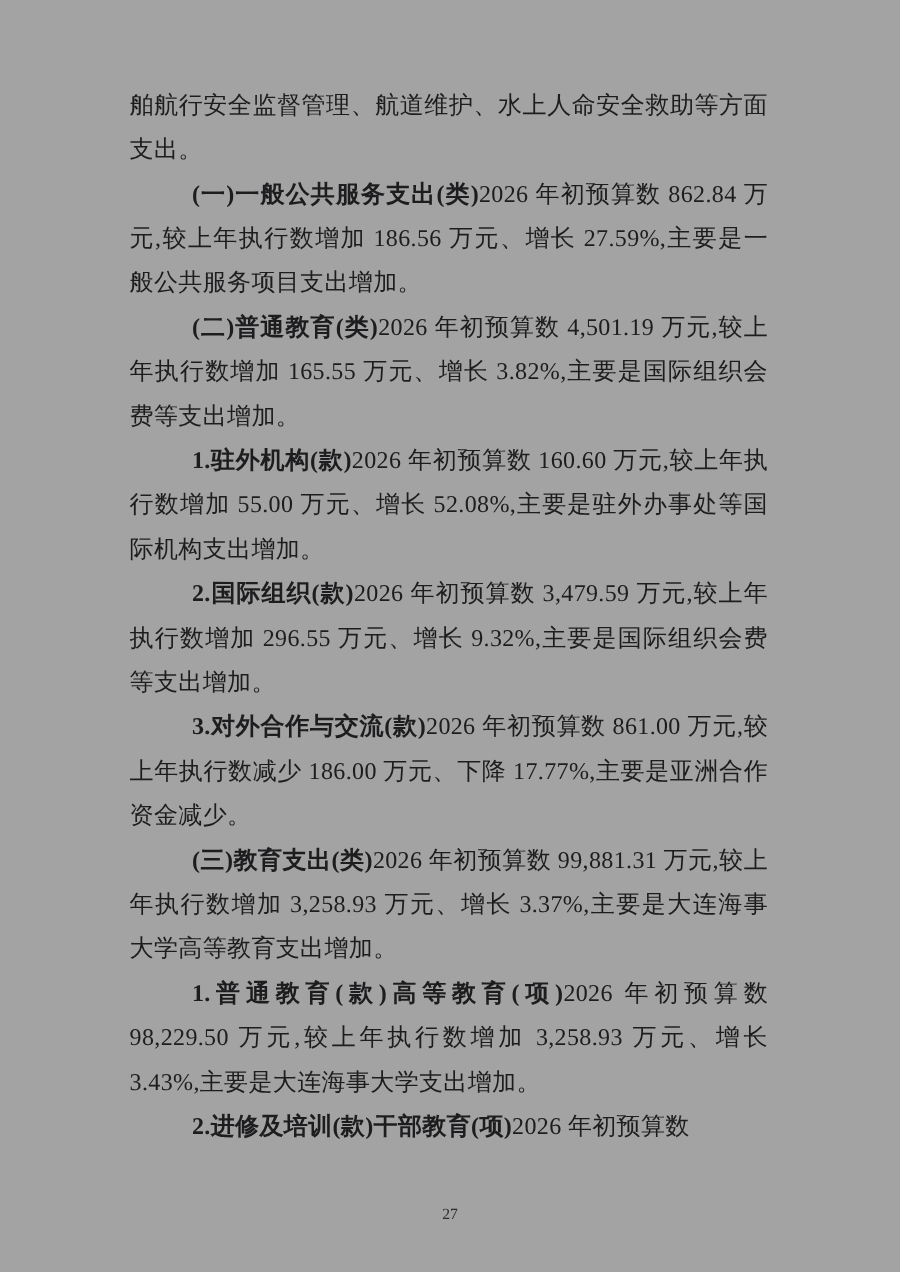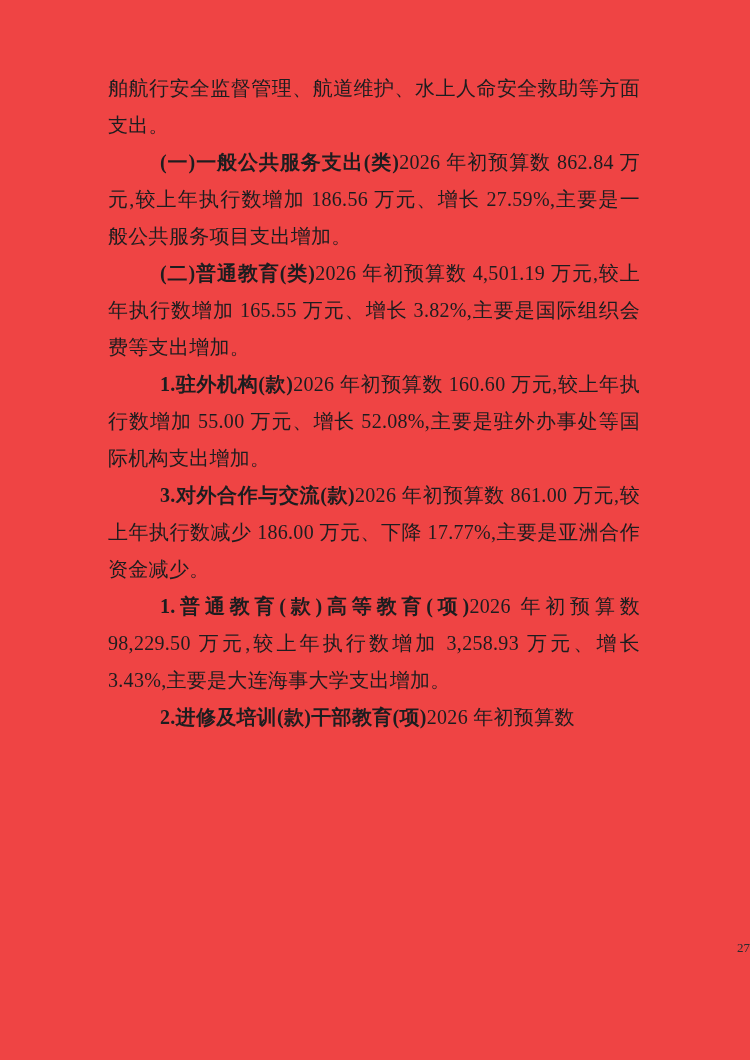--- a/index.html
+++ b/index.html
@@ -11,21 +11,21 @@
     width: 750px;
     height: 1060px;
     position: relative;
     overflow: hidden;
     font-family: "Liberation Serif", "DejaVu Serif", serif;
     color: #1d1d1f;
   }
   .page {
     position: absolute;
     inset: 0;
-    background: #ef4444;
+    background: #a3a3a3;
     text-decoration: underline;
   }
   .content {
     position: absolute;
     left: 108px;
     top: 70px;
     width: 532px;
     font-size: 20px;
     line-height: 37px;
     text-align: justify;
@@ -38,45 +38,47 @@
   }
   .content p.continuation {
     text-indent: 0;
   }
   .lead {
     font-weight: bold;
     margin-left: 12px;
   }
   .footer {
     position: absolute;
-    top: 940px;
+    top: 1004px;
     left: 0;
     width: 100%;
-    text-align: right;
+    text-align: center;
     font-size: 13px;
     color: #2a2a2e;
   }
 </style>
 </head>
 <body>
 
 <div class="page">
   <div class="content">
 
     <p class="continuation"><span>舶航行安全监督管理、航道维护、水上人命安全救助等方面支出。</span></p>
 
     <p><span class="lead">(一)一般公共服务支出(类)</span><span>2026 年初预算数 862.84 万元,较上年执行数增加 186.56 万元、增长 27.59%,主要是一般公共服务项目支出增加。</span></p>
 
     <p><span class="lead">(二)普通教育(类)</span><span>2026 年初预算数 4,501.19 万元,较上年执行数增加 165.55 万元、增长 3.82%,主要是国际组织会费等支出增加。</span></p>
 
     <p><span class="lead">1.驻外机构(款)</span><span>2026 年初预算数 160.60 万元,较上年执行数增加 55.00 万元、增长 52.08%,主要是驻外办事处等国际机构支出增加。</span></p>
 
+    <p><span class="lead">2.国际组织(款)</span><span>2026 年初预算数 3,479.59 万元,较上年执行数增加 296.55 万元、增长 9.32%,主要是国际组织会费等支出增加。</span></p>
 
     <p><span class="lead">3.对外合作与交流(款)</span><span>2026 年初预算数 861.00 万元,较上年执行数减少 186.00 万元、下降 17.77%,主要是亚洲合作资金减少。</span></p>
 
+    <p><span class="lead">(三)教育支出(类)</span><span>2026 年初预算数 99,881.31 万元,较上年执行数增加 3,258.93 万元、增长 3.37%,主要是大连海事大学高等教育支出增加。</span></p>
 
     <p><span class="lead">1.普通教育(款)高等教育(项)</span><span>2026 年初预算数 98,229.50 万元,较上年执行数增加 3,258.93 万元、增长 3.43%,主要是大连海事大学支出增加。</span></p>
 
     <p><span class="lead">2.进修及培训(款)干部教育(项)</span><span>2026 年初预算数</span></p>
 
   </div>
 
   <div class="footer">27</div>
 </div>
 

